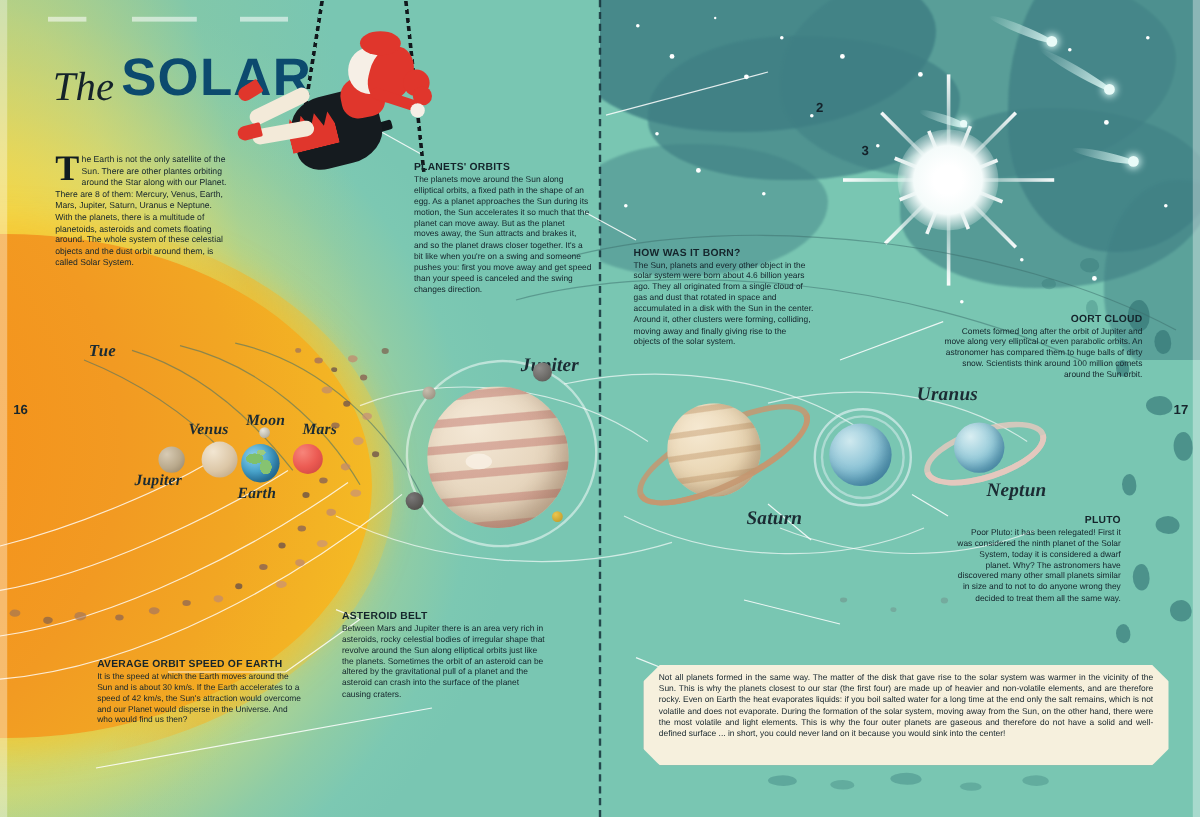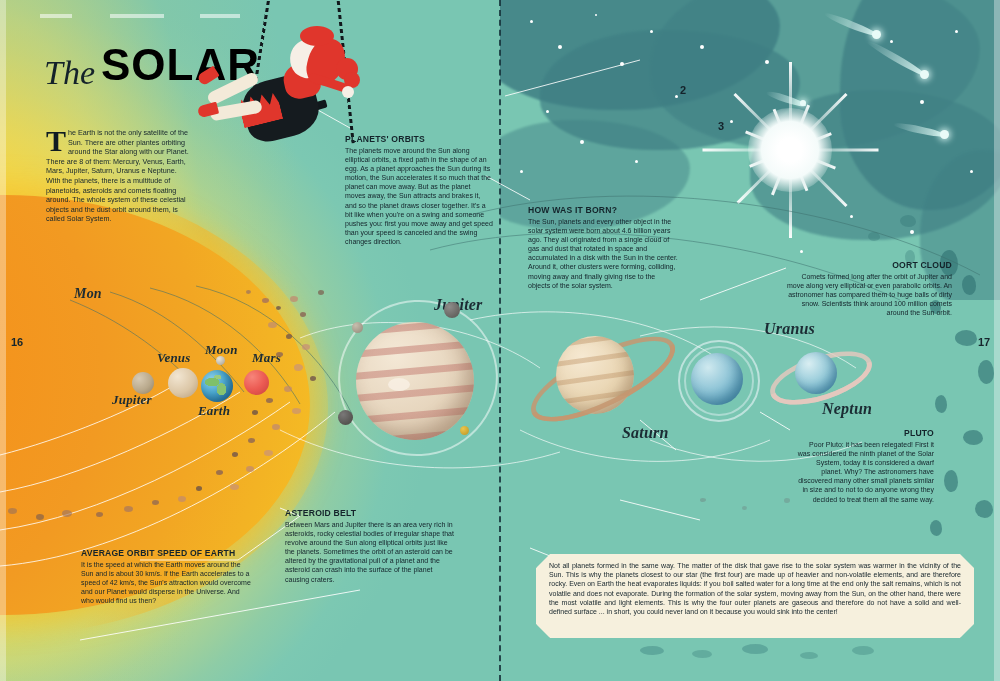--- a/index.html
+++ b/index.html
@@ -244,21 +244,21 @@
     font-size: 34px;
     color: #14222a;
     display: inline-block;
     transform: translateY(4px);
   }
   .t-solar {
     font-family: "Liberation Sans", sans-serif;
     font-weight: 700;
     font-size: 44px;
     letter-spacing: 1px;
-    color: #000000;
+    color: #0c4a6e;
     display: inline-block;
     margin-left: 6px;
   }
   .t-system {
     font-family: "Liberation Serif", serif;
     font-style: italic;
     font-size: 30px;
     color: #14222a;
     display: block;
     margin-left: 58px;
@@ -566,21 +566,21 @@
              border-radius:8px; transform:rotate(-10deg);"></div>
     <div class="sk-piece" style="left:2px; top:70px; width:20px; height:12px; background:#e0362c;
              border-radius:8px 2px 2px 8px; transform:rotate(-32deg);"></div>
     <div class="sk-piece" style="left:2px; top:104px; width:20px; height:12px; background:#e0362c;
              border-radius:8px 2px 2px 8px; transform:rotate(-14deg);"></div>
   </div>
 
   <div class="num-marker" style="left:680px; top:84px;">2</div>
   <div class="num-marker" style="left:718px; top:120px;">3</div>
 
-  <div class="plabel sun" style="left:74px; top:286px;">Mon</div>
+  <div class="plabel sun" style="left:74px; top:286px;">Tue</div>
 
   <div class="planet p-mercury" style="left:132px; top:372px;"></div>
   <div class="plabel" style="left:112px; top:392px;">Jupiter</div>
 
   <div class="planet p-venus" style="left:168px; top:368px;"></div>
   <div class="plabel" style="left:157px; top:350px;">Venus</div>
 
   <div class="planet p-earth" style="left:201px; top:370px;"></div>
   <div class="plabel" style="left:198px; top:403px;">Earth</div>
 

